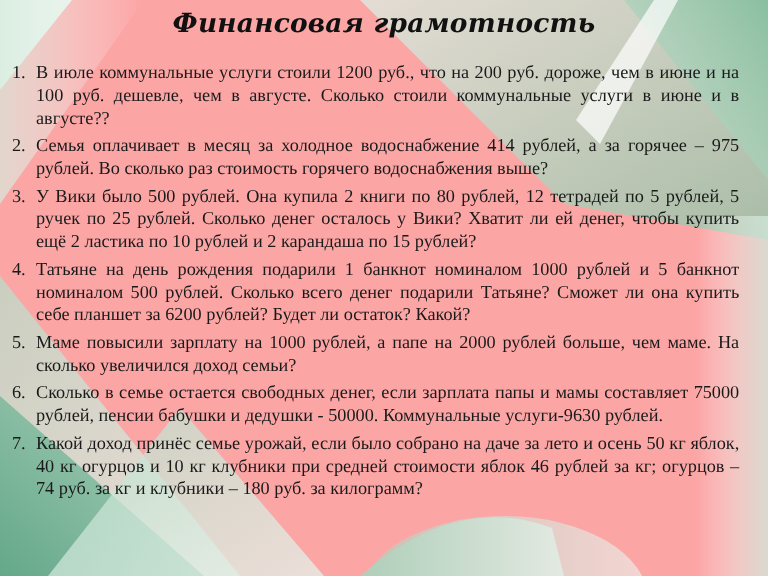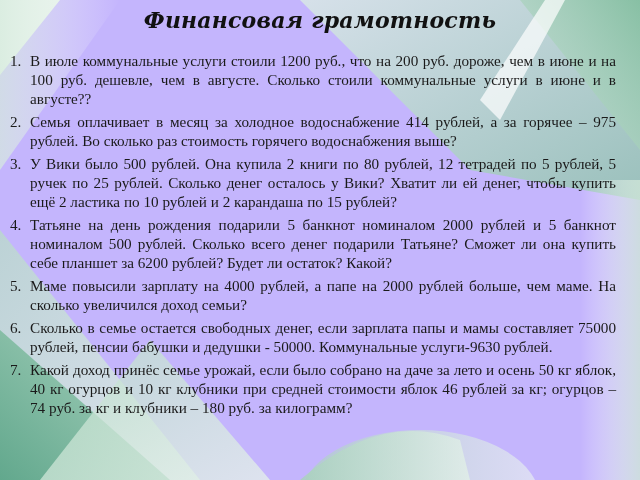--- a/index.html
+++ b/index.html
@@ -8,21 +8,21 @@
       width: 640px;
       height: 480px;
       overflow: hidden;
       background: #ffffff;
     }
     .slide {
       position: relative;
       width: 640px;
       height: 480px;
       overflow: hidden;
-      background: #c4b5fd;
+      background: #fca5a5;
     }
     .bg {
       position: absolute;
       left: 0; top: 0;
       width: 640px; height: 480px;
       z-index: 0;
     }
     .title {
       position: absolute;
       left: 0;
@@ -127,25 +127,25 @@
     <li class="task">
       <span class="task-num">2.</span>
       <span>Семья оплачивает в месяц за холодное водоснабжение 414 рублей, а за горячее – 975 рублей. Во сколько раз стоимость горячего водоснабжения выше?</span>
     </li>
     <li class="task">
       <span class="task-num">3.</span>
       <span>У Вики было 500 рублей. Она купила 2 книги по 80 рублей, 12 тетрадей по 5 рублей, 5 ручек по 25 рублей. Сколько денег осталось у Вики? Хватит ли ей денег, чтобы купить ещё 2 ластика по 10 рублей и 2 карандаша по 15 рублей?</span>
     </li>
     <li class="task">
       <span class="task-num">4.</span>
-      <span>Татьяне на день рождения подарили 5 банкнот номиналом 2000 рублей и 5 банкнот номиналом 500 рублей. Сколько всего денег подарили Татьяне? Сможет ли она купить себе планшет за 6200 рублей? Будет ли остаток? Какой?</span>
+      <span>Татьяне на день рождения подарили 1 банкнот номиналом 1000 рублей и 5 банкнот номиналом 500 рублей. Сколько всего денег подарили Татьяне? Сможет ли она купить себе планшет за 6200 рублей? Будет ли остаток? Какой?</span>
     </li>
     <li class="task">
       <span class="task-num">5.</span>
-      <span>Маме повысили зарплату на 4000 рублей, а папе на 2000 рублей больше, чем маме. На сколько увеличился доход семьи?</span>
+      <span>Маме повысили зарплату на 1000 рублей, а папе на 2000 рублей больше, чем маме. На сколько увеличился доход семьи?</span>
     </li>
     <li class="task">
       <span class="task-num">6.</span>
       <span>Сколько в семье остается свободных денег, если зарплата папы и мамы составляет 75000 рублей, пенсии бабушки и дедушки - 50000. Коммунальные услуги-9630 рублей.</span>
     </li>
     <li class="task">
       <span class="task-num">7.</span>
       <span>Какой доход принёс семье урожай, если было собрано на даче за лето и осень 50 кг яблок, 40 кг огурцов и 10 кг клубники при средней стоимости яблок 46 рублей за кг; огурцов – 74 руб. за кг и клубники – 180 руб. за килограмм?</span>
     </li>
   </ol>

